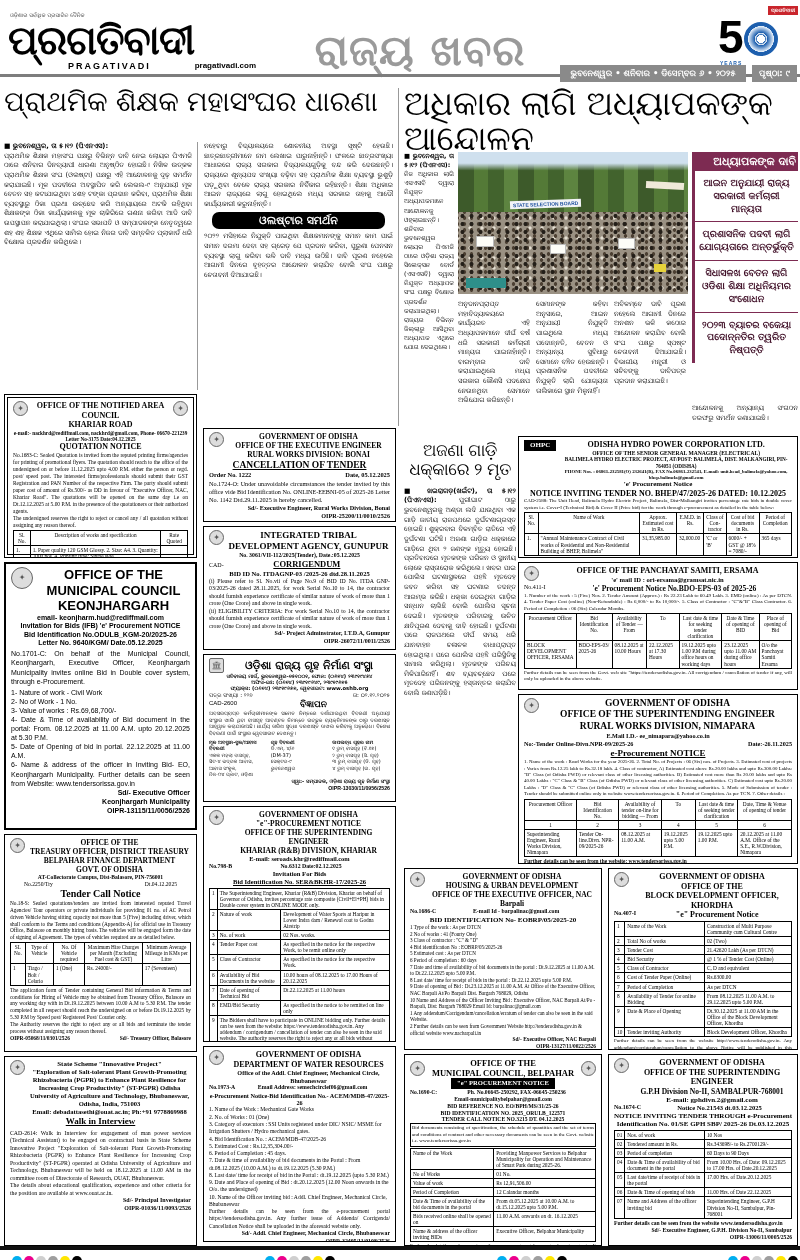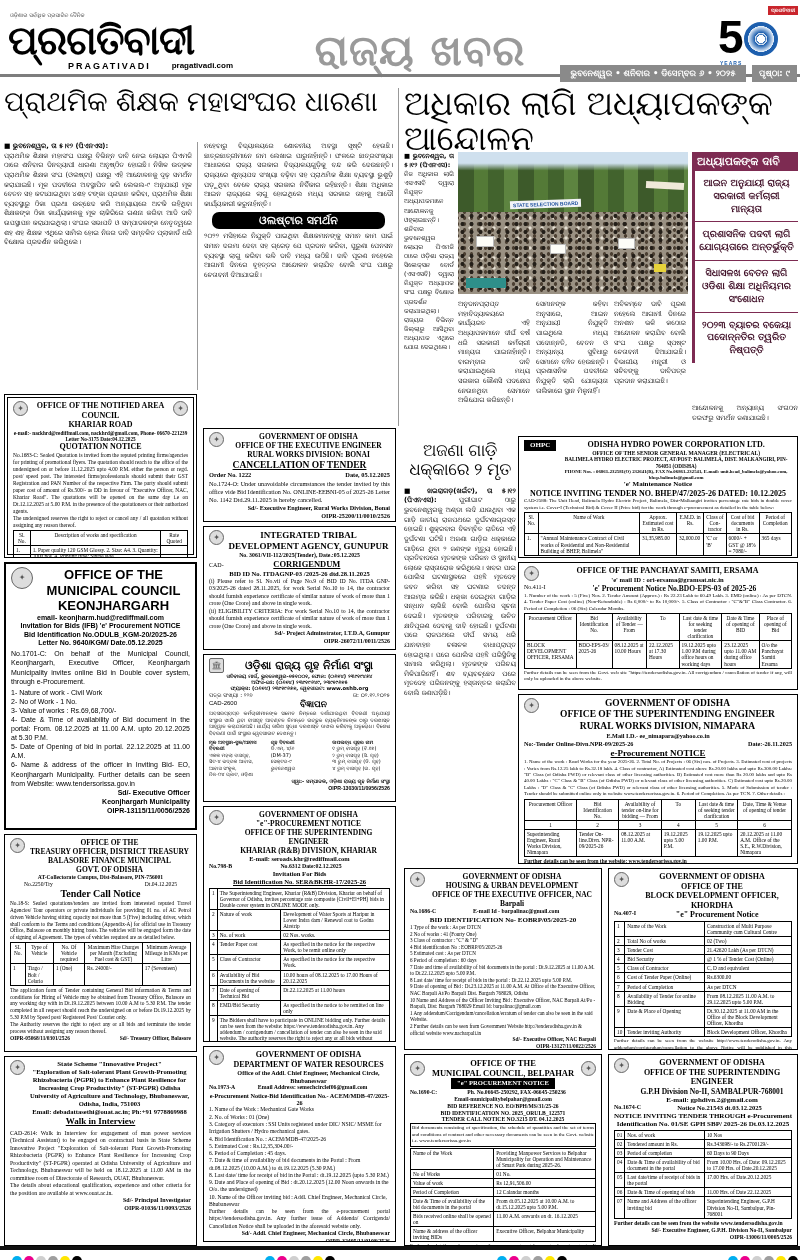--- a/index.html
+++ b/index.html
@@ -38,21 +38,21 @@
     background-image:radial-gradient(circle,#241f19 1.7px,transparent 2.3px),
       radial-gradient(circle,#4c4033 1.5px,transparent 2.1px),
       radial-gradient(circle,#e4ded2 1.3px,transparent 1.9px);
     background-size:9px 8px,7px 6px,12px 10px;
     background-position:0 0,3px 3px,6px 1px}
   .pbanner{position:absolute;background:#f2f4f7;color:#1d4f9e;font-size:5px;font-weight:bold;
            padding:1px 3px;transform:rotate(-2deg);white-space:nowrap}
   .placard{position:absolute;background:#fdfdf8;border:1px solid #bbb}
   
   .dem{border-left:3px solid #7d2b52;background:#fff}
-  .dem-h{background:#7d2b52;color:#fff;font-weight:bold;text-align:left;
+  .dem-h{background:#7d2b52;color:#fff;font-weight:bold;text-align:right;
          font-size:11px;padding:3px 2px}
   .dem-i{color:#401028;font-weight:bold;text-align:center;font-size:9.5px;
          line-height:1.35;padding:6px 3px;border-bottom:1.5px solid #7d2b52}
   
   .notice{position:absolute;border:1px solid #000;background:#fff;
           padding:3px 5px;box-sizing:border-box;overflow:hidden;font-size:6px;line-height:1.3}
   .dbl{outline:1px solid #000;outline-offset:-4px;padding:6px 8px}
   .nt{text-align:center;font-weight:bold;line-height:1.2}
   .nh{text-align:center;font-weight:bold;text-decoration:underline}
   .flexr{display:flex;justify-content:space-between;gap:4px}
@@ -69,21 +69,21 @@
   .dot{width:10px;height:10px;border-radius:50%;display:inline-block;margin-right:2px}
 </style>
 </head>
 <body>
 
 <div class="page">
 
   <div class="abs odia" style="left:10px;top:12px;font-size:5.5px;color:#333">ଓଡ଼ିଶାର ସର୍ବାଧିକ ପ୍ରସାରିତ ଦୈନିକ</div>
   <div class="abs" style="left:8px;top:20px;width:250px">
     <div class="logo-odia odia">ପ୍ରଗତିବାଦୀ</div>
-    <div style="display:flex;gap:21px;margin-top:1px;padding-left:60px">
+    <div style="display:flex;gap:44px;margin-top:1px;padding-left:60px">
       <span style="font-size:9px;font-weight:bold;letter-spacing:2px">PRAGATIVADI</span>
       <span style="font-size:8px;font-weight:bold">pragativadi.com</span>
     </div>
   </div>
   <div class="abs section-title odia" style="left:270px;top:26px;width:300px;text-align:center">ରାଜ୍ୟ ଖବର</div>
   <div class="abs" style="left:716px;top:6px;width:82px;height:64px">
     <span class="ribbon abs odia" style="right:0;top:0">ପ୍ରଗତିବାଦୀ</span>
     <span class="a50-d abs" style="left:2px;top:8px">5</span>
     <span class="medal abs" style="left:28px;top:16px"></span>
     <span class="abs" style="left:4px;top:54px;font-size:5px;color:#1d5fae;font-weight:bold;letter-spacing:1px">YEARS</span>
@@ -201,21 +201,21 @@
     <div class="sign" style="font-size:7px">Keonjhargarh Municipality</div>
     <div class="sign" style="font-size:7px">OIPR-13115/11/0056/2526</div>
   </div>
 
   <div class="notice serif" style="left:4px;top:834px;width:193px;height:218px">
     <div style="display:flex;gap:3px">
       <div class="emb">✦</div>
       <div style="flex:1">
         <div class="nt" style="font-size:7.5px">OFFICE OF THE</div>
         <div class="nt" style="font-size:7.5px">TREASURY OFFICER, DISTRICT TREASURY</div>
-        <div class="nt" style="font-size:7.5px">BALASORE FINANCE MUNICIPAL</div>
+        <div class="nt" style="font-size:7.5px">BELPAHAR FINANCE DEPARTMENT</div>
         <div class="nt" style="font-size:7.5px">GOVT. OF ODISHA</div>
       </div>
     </div>
     <div class="nt" style="font-size:5.6px">AT-Collectorate Campus, Dist-Balasore, PIN-756001</div>
     <div class="flexr" style="font-size:5.6px;padding:0 14px">
       <span>No.2250/Try</span>
       <span>Dt.04.12.2025</span>
     </div>
     <div class="nt" style="font-size:10px">Tender Call Notice</div>
     <div class="just" style="font-size:5.3px">No.18-S: Sealed quotations/tenders are invited from interested reputed Travel Agencies/ Tour operators or private individuals for providing 01 no. of AC Petrol driven Vehicle having sitting capacity not more than 5 (Five) including driver, which shall conform to the Terms and conditions (Appendix-A) for official use in Treasury Office, Balasore on monthly hiring basis. The vehicles will be engaged form the date of signing of Agreement. The types of vehicles required are as detailed below.</div>
@@ -445,21 +445,21 @@
   <div class="notice serif" style="left:518px;top:436px;width:280px;height:122px">
     <div style="display:flex;gap:4px">
       <div class="badge-black" style="font-size:7px;align-self:flex-start">OHPC</div>
       <div style="flex:1">
         <div class="nt" style="font-size:8px">ODISHA HYDRO POWER CORPORATION LTD.</div>
         <div class="nt" style="font-size:5.6px">OFFICE OF THE SENIOR GENERAL MANAGER (ELECTRICAL)</div>
         <div class="nt" style="font-size:5.2px">BALIMELA HYDRO ELECTRIC PROJECT, AT/POST: BALIMELA, DIST. MALKANGIRI, PIN-764051 (ODISHA)</div>
         <div class="nt" style="font-size:4.8px">PHONE Nos. : 06861-232581(O) 232641(R), FAX No.06861-232541, E-mail: unit.head_balimela@yahoo.com, bhep.balimela@gmail.com</div>
       </div>
     </div>
-    <div class="nt" style="font-size:7px">'e' Maintenance Notice</div>
+    <div class="nt" style="font-size:7px">'e' Procurement Notice</div>
     <div class="nt" style="font-size:8px">NOTICE INVITING TENDER NO. BHEP/47/2025-26 DATED: 10.12.2025</div>
     <div class="just" style="font-size:5px">CAD-2588: The Unit Head, Balimela Hydro Electric Project, Balimela, Dist-Malkangiri invites percentage rate bids in double cover system i.e. Cover-I (Technical Bid) &amp; Cover II (Price bid) for the work through e-procurement as detailed in the table below:</div>
     <table class="tbl">
       <tbody>
           <tr>
         <th>Sl. No.</th>
         <th style="width:38%">Name of Work</th>
         <th>Approx. Estimated cost in Rs.</th>
         <th>E.M.D. in Rs.</th>
         <th>Class of Con- tractor</th>

